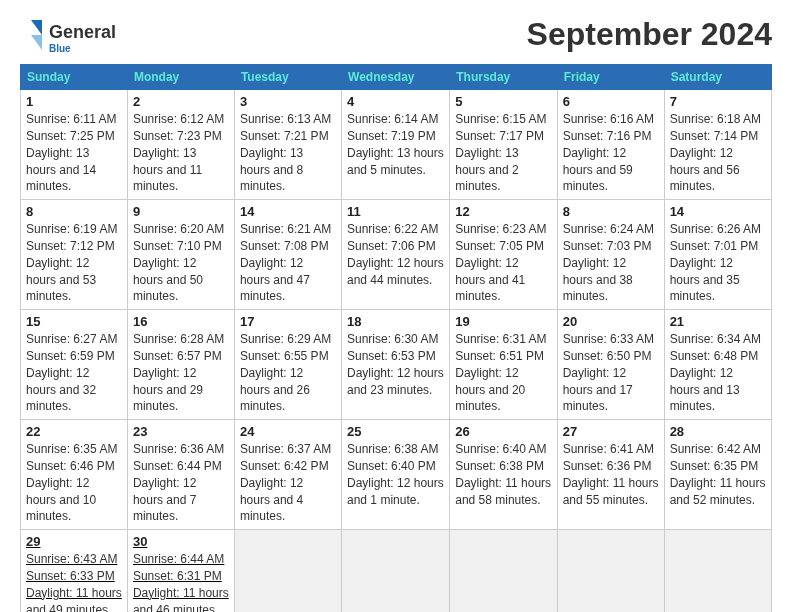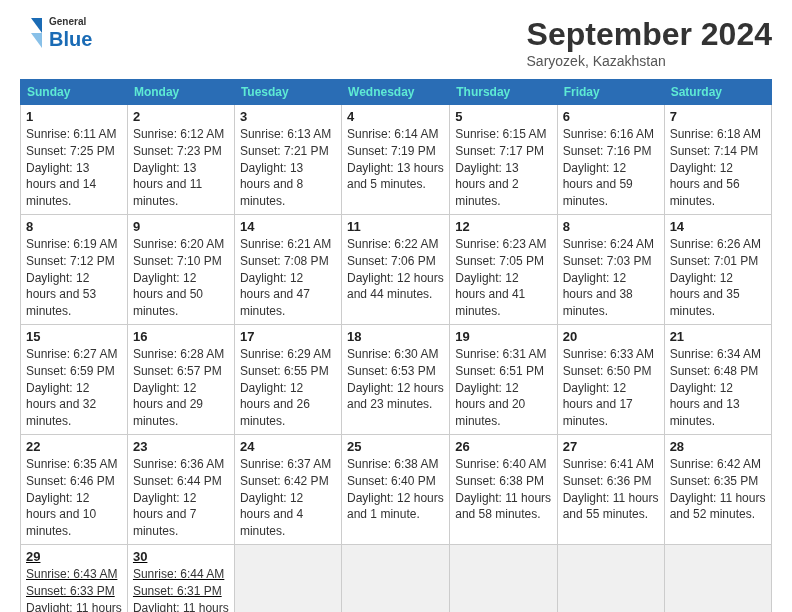--- a/index.html
+++ b/index.html
@@ -80,27 +80,26 @@
 <body>
 
 <div class="page">
   <div class="header">
     <div class="logo">
   <svg width="22" height="30" viewBox="0 0 22 30" style="margin-right:3px">
     <polygon points="11,0 22,0 22,15" fill="#1a6bb5"></polygon>
     <polygon points="11,15 22,15 22,30" fill="#88c0e8"></polygon>
   </svg>
   <div style="line-height:1.15">
-    <div style="font-size:10px;font-weight:bold;color:#333;">General</div>
-    <div style="font-size:20px;font-weight:bold;color:#1a6bb5;">Blue</div>
+    <div style="font-size:18px;font-weight:bold;color:#333;margin-top:6px;">General</div>
+    <div style="font-size:10px;font-weight:bold;color:#1a6bb5;">Blue</div>
   </div>
 </div>
     <div class="title-block">
       <div class="month-title">September 2024</div>
-      <div class="subtitle">Saryozek, Kazakhstan</div>
     </div>
   </div>
 
   <table class="calendar">
     <thead>
       <tr>
         <th>Sunday</th>
         <th>Monday</th>
         <th>Tuesday</th>
         <th>Wednesday</th>

